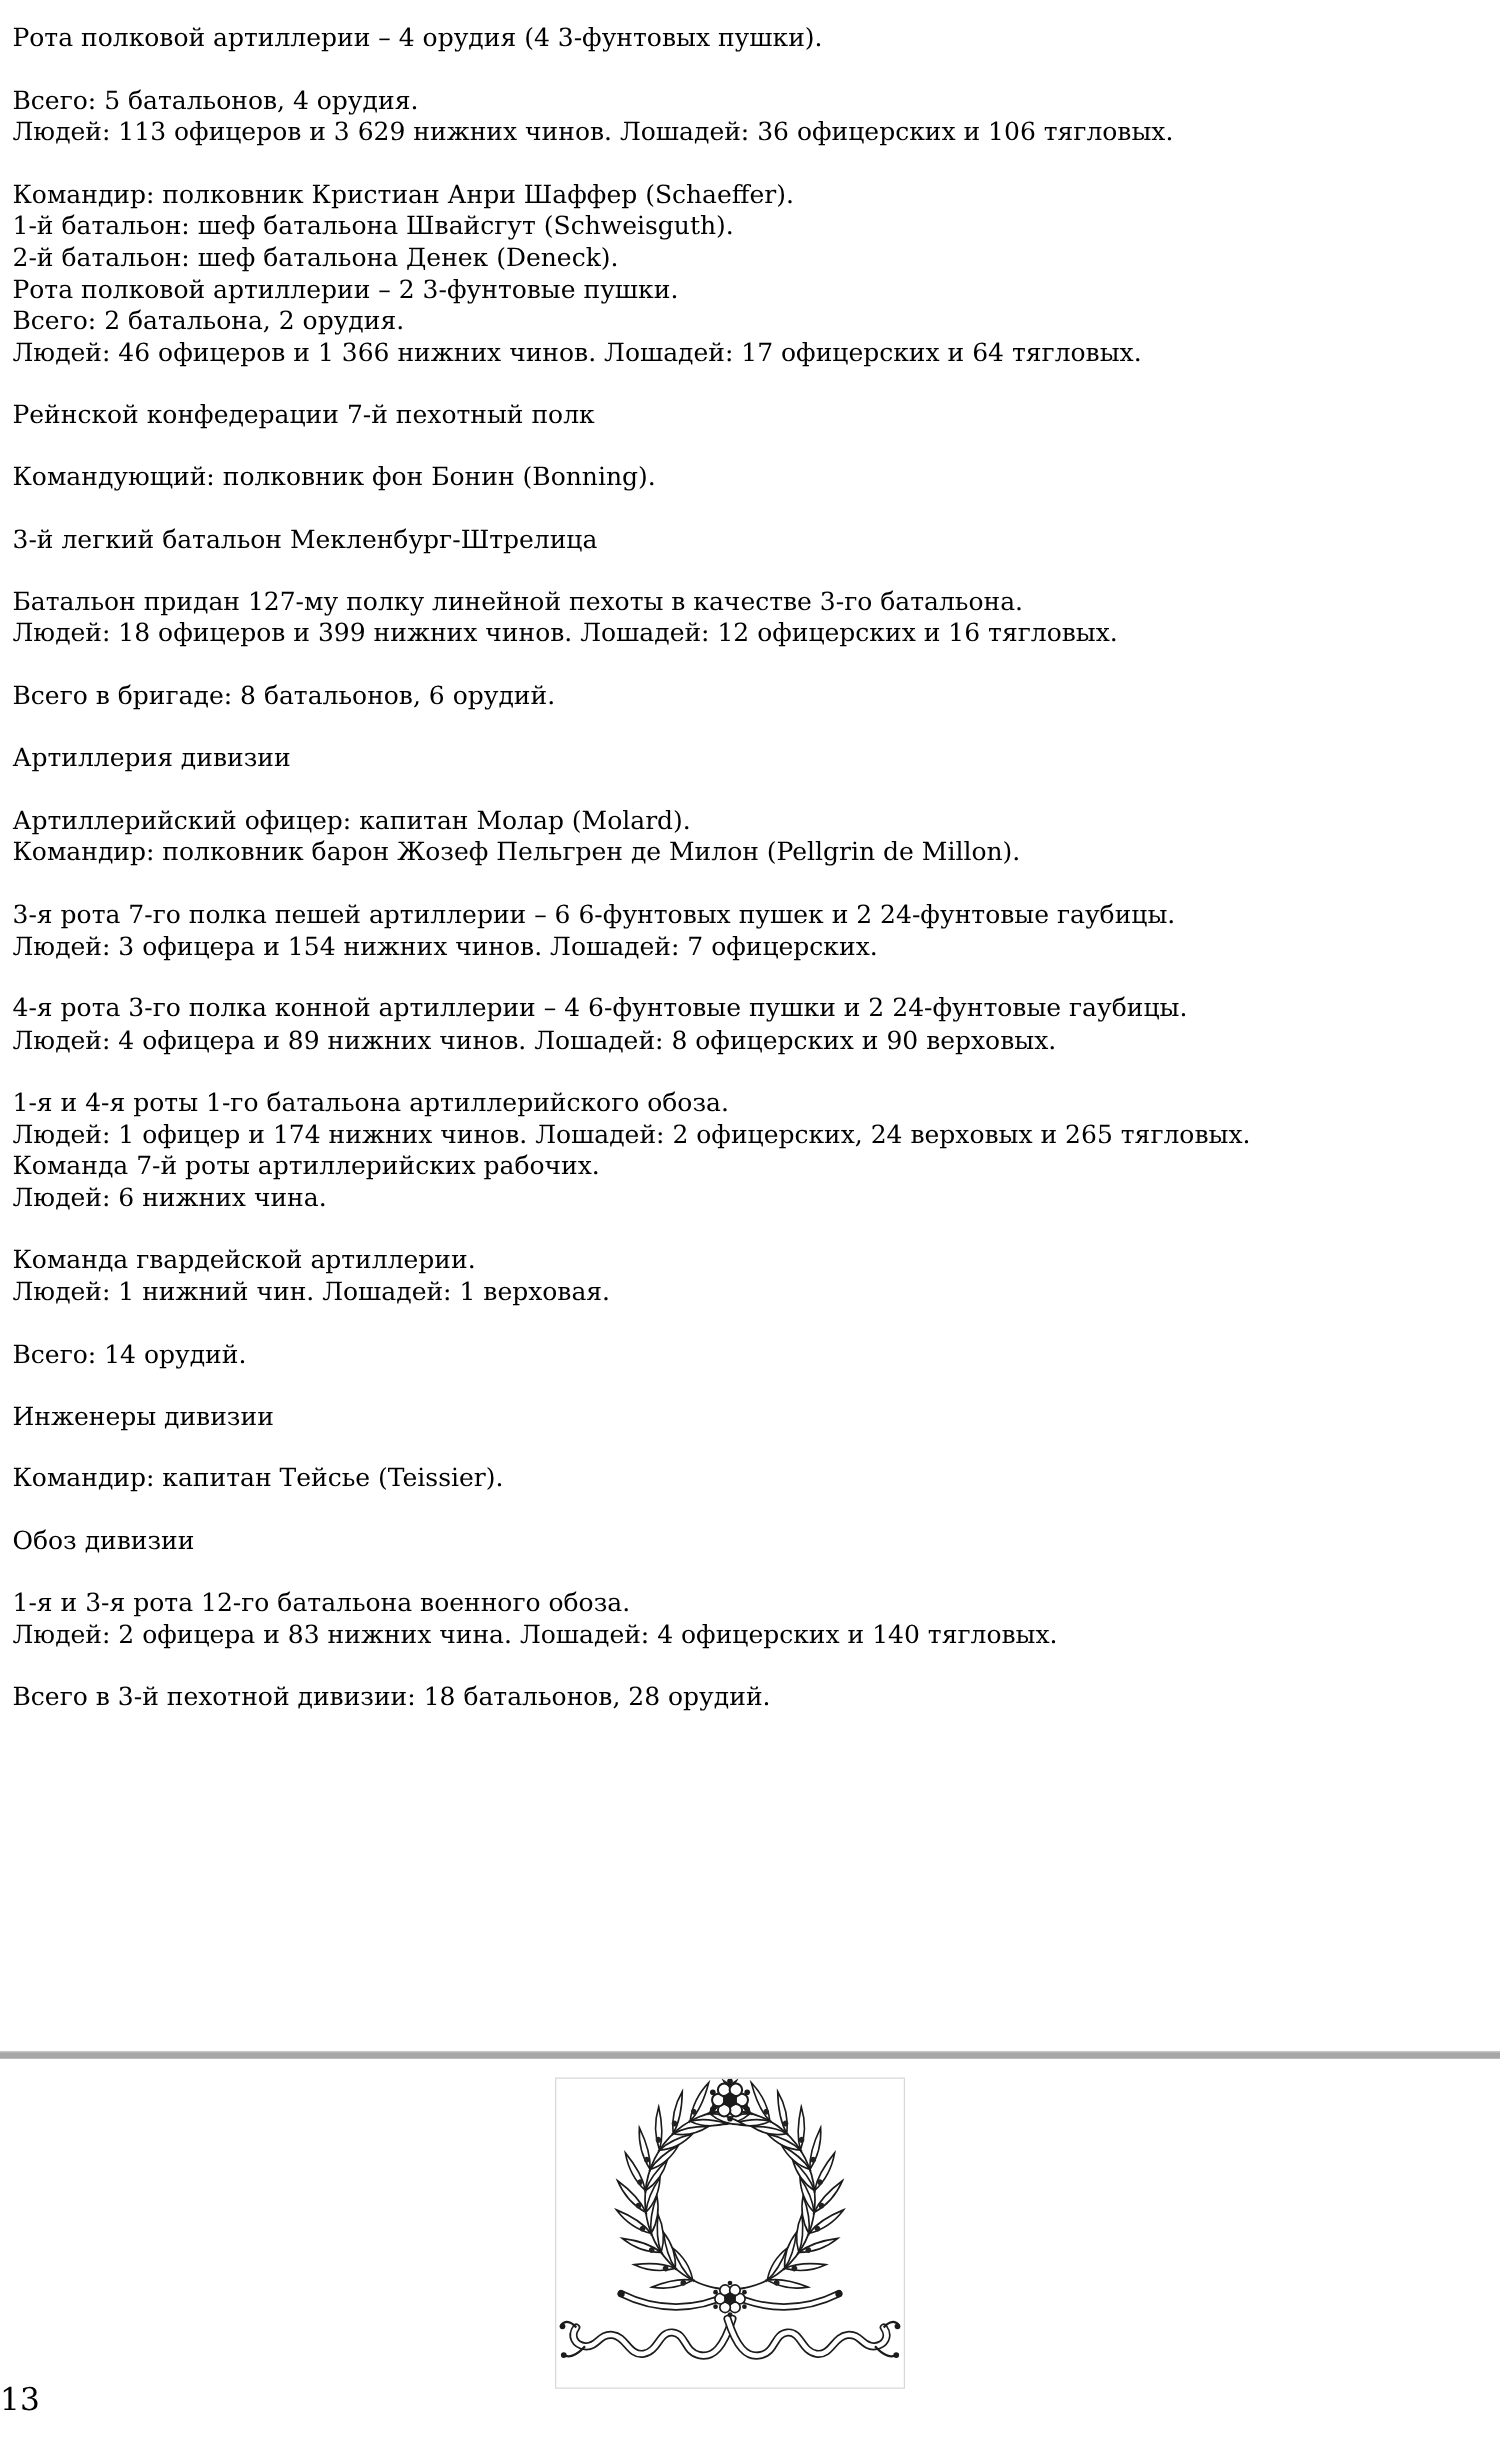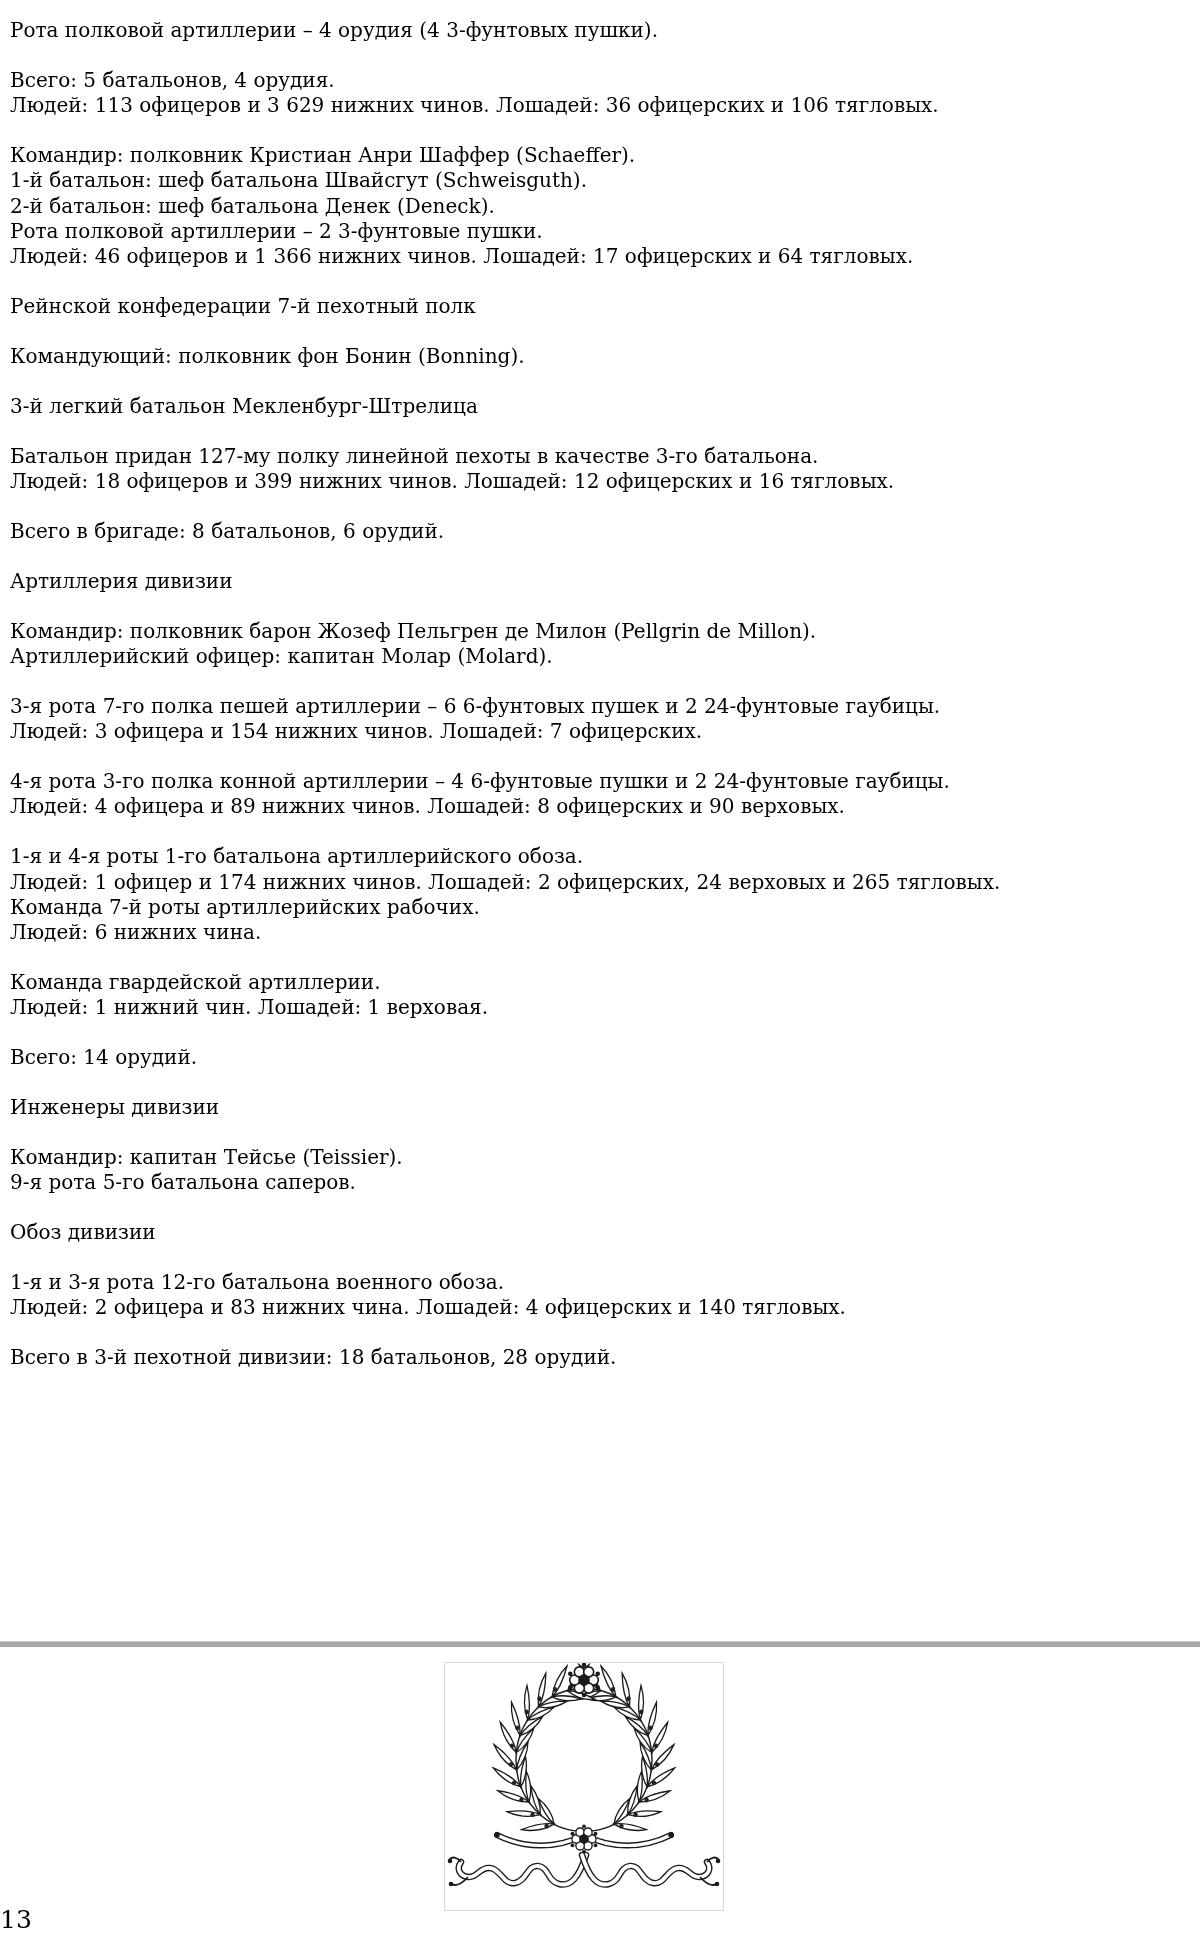--- a/index.html
+++ b/index.html
@@ -55,20 +55,21 @@
     </p>
   <p>
     <span class="line">Всего: 5 батальонов, 4 орудия.</span>
     <span class="line">Людей: 113 офицеров и 3 629 нижних чинов. Лошадей: 36 офицерских и 106 тягловых.</span>
   </p>
   <p>
     <span class="line">Командир: полковник Кристиан Анри Шаффер (Schaeffer).</span>
     <span class="line">1-й батальон: шеф батальона Швайсгут (Schweisguth).</span>
     <span class="line">2-й батальон: шеф батальона Денек (Deneck).</span>
     <span class="line">Рота полковой артиллерии – 2 3-фунтовые пушки.</span>
+    <span class="line">Всего: 2 батальона, 2 орудия.</span>
     <span class="line">Людей: 46 офицеров и 1 366 нижних чинов. Лошадей: 17 офицерских и 64 тягловых.</span>
   </p>
   <p>
       <span class="line">Рейнской конфедерации 7-й пехотный полк</span>
     </p>
   <p>
       <span class="line">Командующий: полковник фон Бонин (Bonning).</span>
     </p>
   <p>
       <span class="line">3-й легкий батальон Мекленбург-Штрелица</span>
@@ -77,22 +78,22 @@
     <span class="line">Батальон придан 127-му полку линейной пехоты в качестве 3-го батальона.</span>
     <span class="line">Людей: 18 офицеров и 399 нижних чинов. Лошадей: 12 офицерских и 16 тягловых.</span>
   </p>
   <p>
       <span class="line">Всего в бригаде: 8 батальонов, 6 орудий.</span>
     </p>
   <p>
       <span class="line">Артиллерия дивизии</span>
     </p>
   <p>
+    <span class="line">Артиллерийский офицер: капитан Молар (Molard).</span>
     <span class="line">Командир: полковник барон Жозеф Пельгрен де Милон (Pellgrin de Millon).</span>
-    <span class="line">Артиллерийский офицер: капитан Молар (Molard).</span>
   </p>
   <p>
     <span class="line">3-я рота 7-го полка пешей артиллерии – 6 6-фунтовых пушек и 2 24-фунтовые гаубицы.</span>
     <span class="line">Людей: 3 офицера и 154 нижних чинов. Лошадей: 7 офицерских.</span>
   </p>
   <p>
     <span class="line">4-я рота 3-го полка конной артиллерии – 4 6-фунтовые пушки и 2 24-фунтовые гаубицы.</span>
     <span class="line">Людей: 4 офицера и 89 нижних чинов. Лошадей: 8 офицерских и 90 верховых.</span>
   </p>
   <p>
@@ -106,21 +107,20 @@
     <span class="line">Людей: 1 нижний чин. Лошадей: 1 верховая.</span>
   </p>
   <p>
       <span class="line">Всего: 14 орудий.</span>
     </p>
   <p>
       <span class="line">Инженеры дивизии</span>
     </p>
   <p>
     <span class="line">Командир: капитан Тейсье (Teissier).</span>
-    <span class="line">9-я рота 5-го батальона саперов.</span>
   </p>
   <p>
       <span class="line">Обоз дивизии</span>
     </p>
   <p>
     <span class="line">1-я и 3-я рота 12-го батальона военного обоза.</span>
     <span class="line">Людей: 2 офицера и 83 нижних чина. Лошадей: 4 офицерских и 140 тягловых.</span>
   </p>
   <p>
       <span class="line">Всего в 3-й пехотной дивизии: 18 батальонов, 28 орудий.</span>

